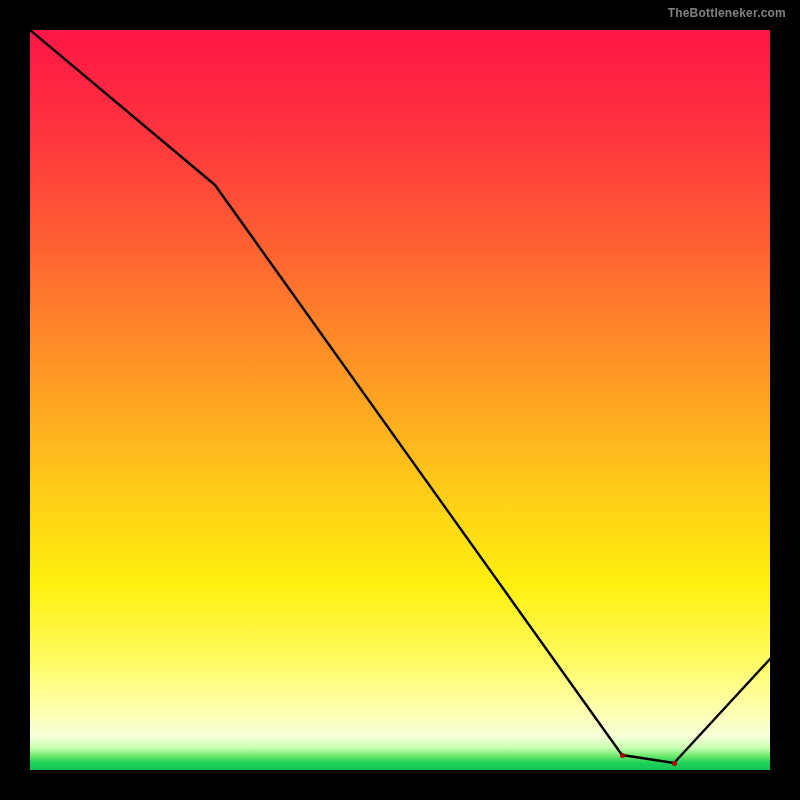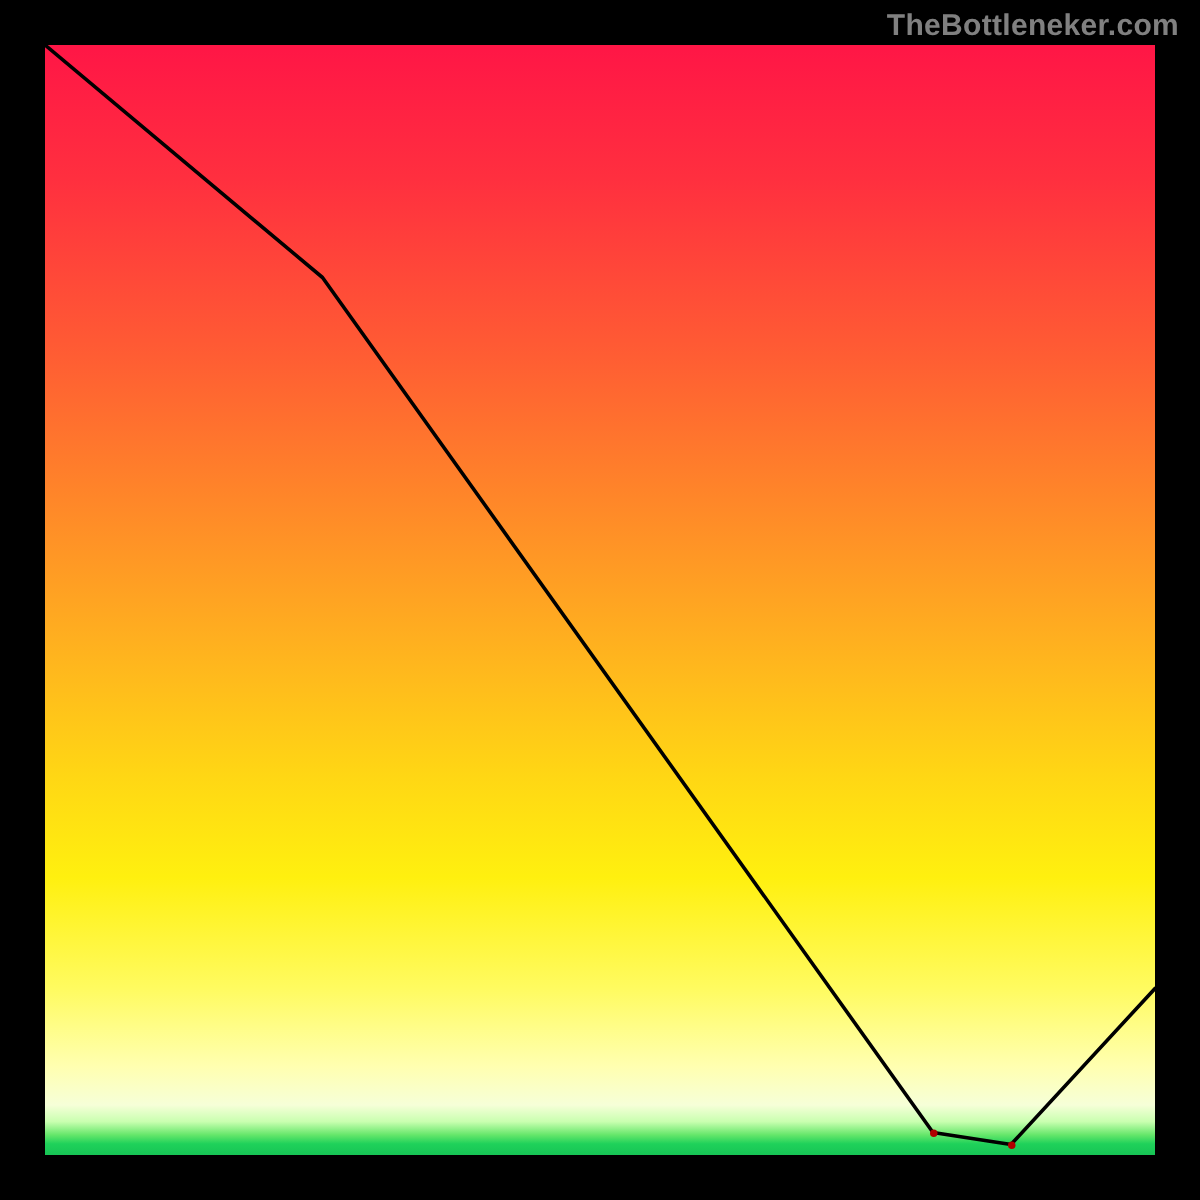--- a/index.html
+++ b/index.html
@@ -15,21 +15,21 @@
     position: relative;
     width: 800px;
     height: 800px;
     background: #000;
   }
   .watermark {
     position: absolute;
     top: 6px;
     right: 14px;
     color: #808080;
-    font-size: 20px;
+    font-size: 12px;
     font-weight: 600;
     letter-spacing: 0.2px;
   }
   .plot-area {
     position: absolute;
     left: 30px;
     top: 30px;
     width: 740px;
     height: 740px;
     

